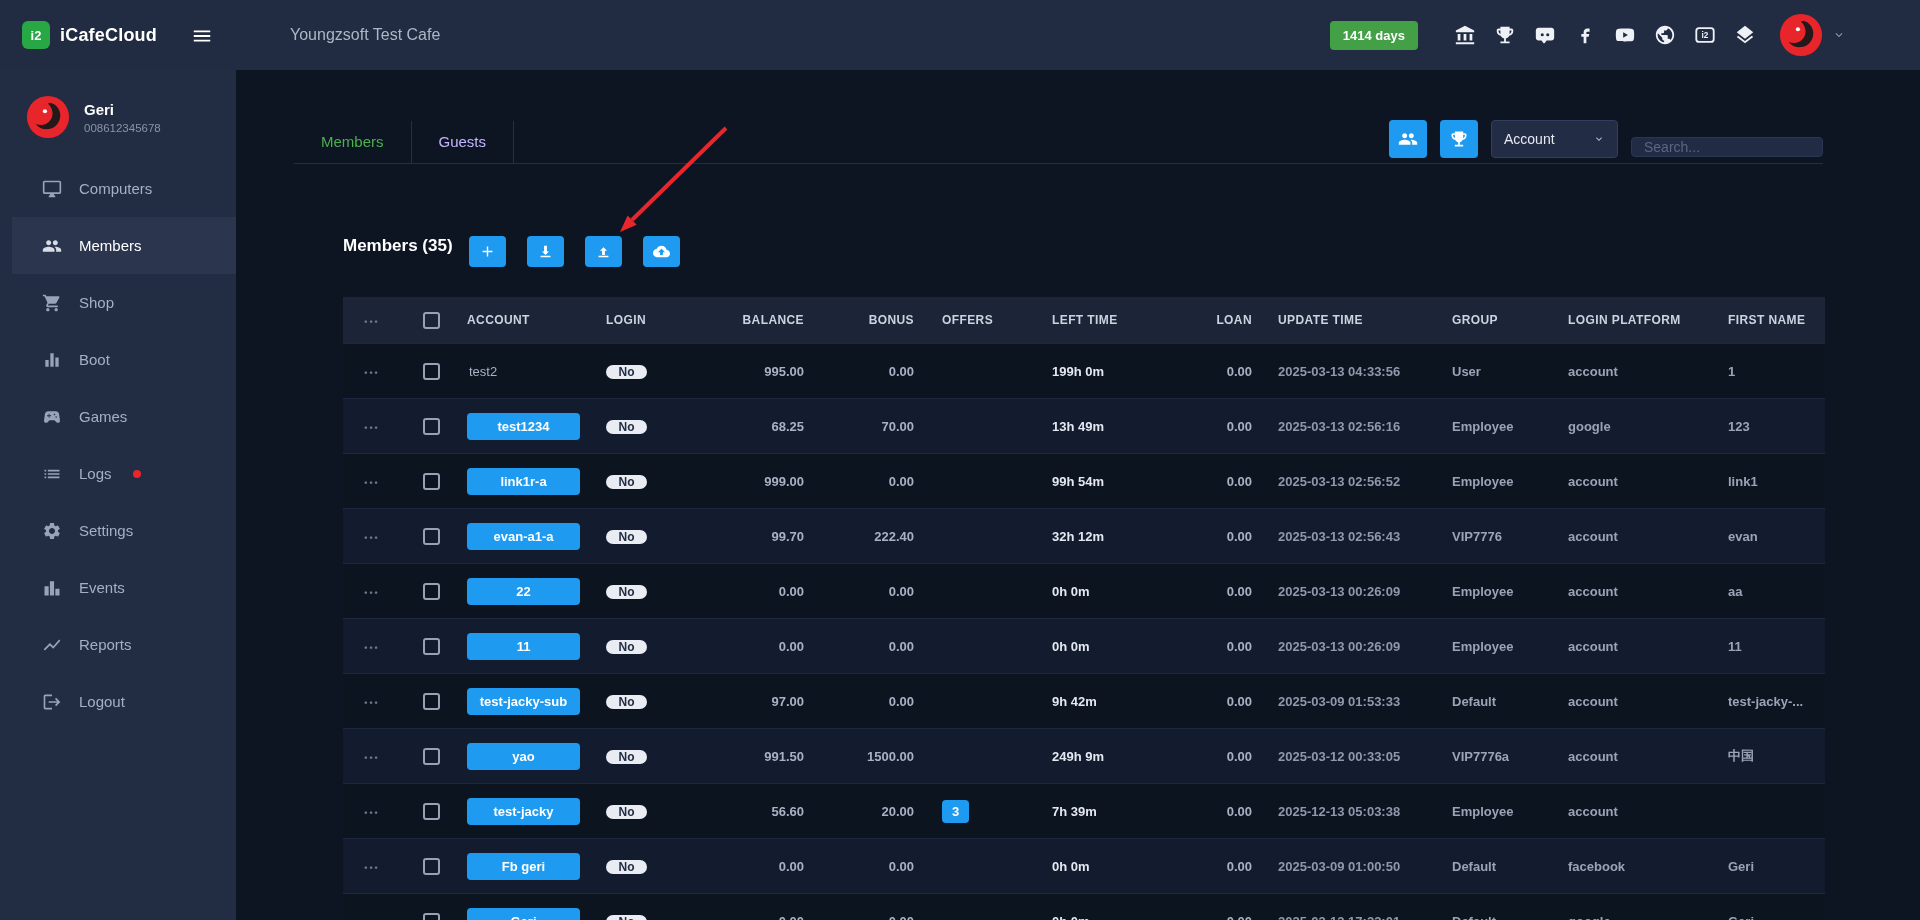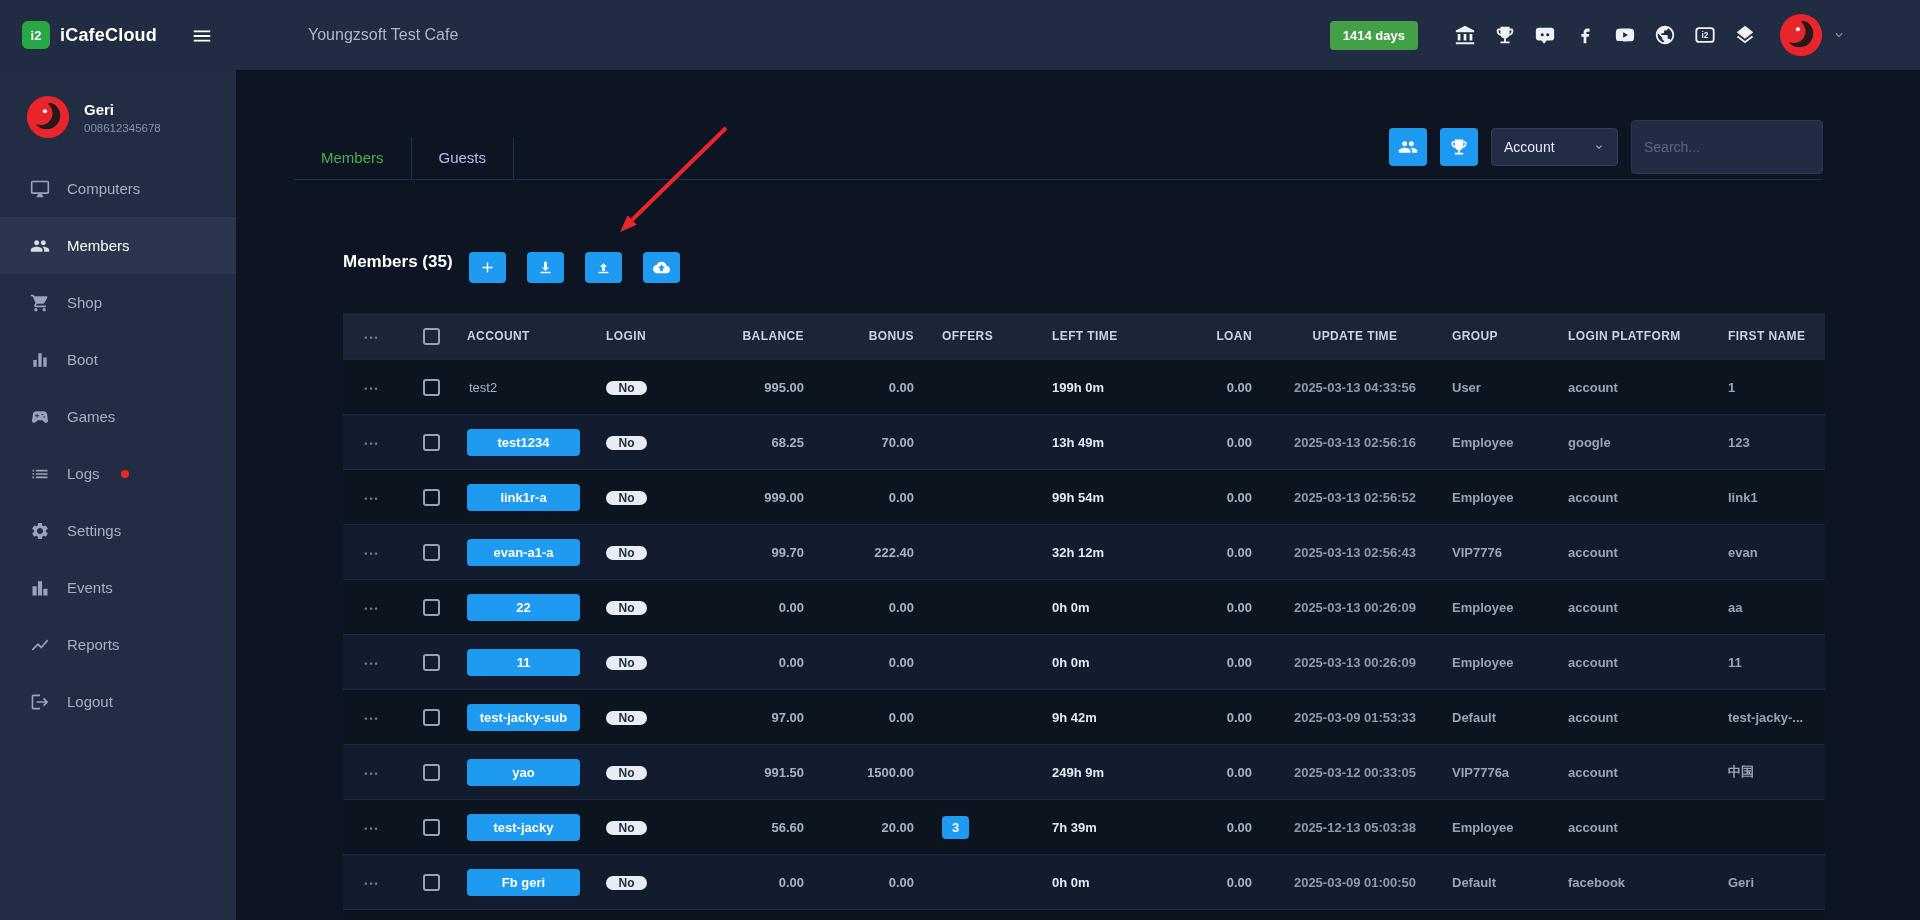--- a/index.html
+++ b/index.html
@@ -14,40 +14,40 @@
     position: absolute; top: 0; left: 0; right: 0; height: 70px;
     background: #212b41; display: flex; align-items: center; z-index: 5;
   }
   .brand { width: 236px; display: flex; align-items: center; gap: 10px; padding-left: 22px; flex: none; }
   .logo { width: 28px; height: 28px; border-radius: 6px; background: #28a745; color: #fff;
           display: flex; align-items: center; justify-content: center; font-size: 13px; font-weight: bold; }
   .brand-name { font-size: 18px; font-weight: bold; color: #fff; letter-spacing: .2px; }
   .hamburger { position: absolute; left: 191px; top: 24px; width: 24px; height: 24px;
                background: none; border: none; padding: 0; color: #fff; cursor: pointer; }
   .hamburger .ic { width: 22px; height: 22px; }
-  .cafe-name { margin-left: 72px; font-size: 16px; color: #aeb6c6; }
+  .cafe-name { margin-left: 54px; font-size: 16px; color: #aeb6c6; }
   .topbar-right { margin-left: auto; display: flex; align-items: center; padding-right: 74px; }
   .days-badge { background: #43a047; color: #fff; font-size: 13px; font-weight: bold;
                 padding: 7px 13px; border-radius: 4px; margin-right: 36px; cursor: pointer; }
   .topbar-icons { display: flex; align-items: center; gap: 18px; margin-right: 22px; }
   .tb-link { color: #eef1f6; cursor: pointer; }
   .tb-link .ic { width: 22px; height: 22px; }
   .avatar { width: 46px; height: 46px; border-radius: 50%; overflow: hidden; cursor: pointer; flex: none; }
   .avatar .ic { width: 46px; height: 46px; }
   .chevron-top { color: #8d96a8; margin-left: 8px; cursor: pointer; }
   .chevron-top .ic { width: 14px; height: 14px; }
 
   
   .sidebar { position: absolute; top: 70px; left: 0; bottom: 0; width: 236px; background: #222c43; z-index: 4; }
   .user { display: flex; align-items: center; gap: 13px; padding: 24px 16px 20px 25px; }
   .user .avatar { width: 46px; height: 46px; }
   .user-name { font-size: 15px; font-weight: bold; color: #fff; }
   .user-phone { font-size: 11.5px; color: #8a93a8; margin-top: 4px; }
   .nav-item { height: 57px; display: flex; align-items: center; gap: 17px; padding-left: 30px;
-              color: #a6afc3; font-size: 15px; cursor: pointer; }
+              color: #a6afc3; font-size: 15px; cursor: pointer; margin-left: 12px; }
   .nav-item .ic { color: #98a2b8; flex: none; }
   .nav-item.active { background: #2b364e; color: #fff; }
   .nav-item.active .ic { color: #d7dce6; }
   .red-dot { width: 8px; height: 8px; border-radius: 50%; background: #e8262b; margin-left: 4px; }
 
   
   .main { position: absolute; left: 236px; top: 70px; right: 0; bottom: 0;
           padding: 50px 97px 0 58px; overflow: hidden; }
   .tabs-row { display: flex; justify-content: space-between; align-items: flex-end;
               border-bottom: 1px solid #222d47; }
@@ -56,23 +56,23 @@
          border-right: 1px solid #232e4a; cursor: pointer; }
   .tab.active { color: #4caf50; }
   .filters { display: flex; align-items: center; gap: 13px; padding-bottom: 5px; }
   .icon-btn { width: 38px; height: 38px; border: none; border-radius: 4px; background: #1e9bf0;
               color: #fff; display: flex; align-items: center; justify-content: center; cursor: pointer; }
   .icon-btn .ic { width: 20px; height: 20px; }
   .select { width: 127px; height: 38px; background: #222c45; border: 1px solid #323e5e; border-radius: 4px;
             display: flex; align-items: center; justify-content: space-between; padding: 0 12px;
             color: #e6eaf2; font-size: 14px; cursor: pointer; }
   .select .ic { width: 12px; height: 12px; color: #aeb6c6; }
-  .search { width: 192px; height: 54px; background: #212b44; border: 1px solid #2b3654; border-radius: 4px;
+  .search { width: 192px; height: 20px; background: #212b44; border: 1px solid #2b3654; border-radius: 4px;
             padding: 0 12px; color: #cfd6e4; font-size: 14px; outline: none;
-            font-family: "Liberation Sans","DejaVu Sans",sans-serif; }
+            font-family: "Liberation Sans","DejaVu Sans",sans-serif; margin-top: 16px; }
   .search::placeholder { color: #5b6680; }
 
   .toolbar { margin: 72px 0 0 49px; display: flex; align-items: flex-start; }
   .section-title { margin: 0; font-size: 17px; font-weight: bold; color: #fff; }
   .tool-buttons { display: flex; gap: 21px; margin-left: 16px; }
   .tool-btn { width: 37px; height: 31px; border: none; border-radius: 4px; background: #1e9bf0;
               color: #fff; display: flex; align-items: center; justify-content: center; cursor: pointer; }
   .tool-btn .ic { width: 17px; height: 17px; }
 
   
@@ -85,21 +85,21 @@
   .hcell { font-size: 12px; font-weight: bold; color: #ccd3e0; letter-spacing: .4px; }
   .cA { width: 58px; text-align: center; }
   .cB { width: 60px; text-align: center; }
   .c-account { width: 145px; padding-left: 6px; }
   .c-login { width: 95px; }
   .c-balance { width: 105px; text-align: right; padding-right: 2px; }
   .c-bonus { width: 110px; text-align: right; padding-right: 2px; }
   .c-offers { width: 110px; padding-left: 26px; }
   .c-left { width: 160px; padding-left: 26px; }
   .c-loan { width: 66px; text-align: right; }
-  .c-update { width: 180px; padding-left: 26px; text-align: center; }
+  .c-update { width: 180px; padding-left: 26px; }
   .c-group { width: 134px; padding-left: 20px; }
   .c-platform { width: 160px; padding-left: 2px; }
   .c-first { width: 135px; padding-left: 2px; }
   .dots { color: #6f7890; font-size: 9px; letter-spacing: 2px; font-weight: bold; cursor: pointer; }
   .cb { display: inline-block; width: 17px; height: 17px; border: 2px solid #98a2b6; border-radius: 3px;
         vertical-align: middle; cursor: pointer; }
   .acct-btn { display: inline-block; min-width: 113px; padding: 6px 10px; background: #1e9bf0; color: #fff;
               border: none; border-radius: 4px; font-size: 13px; font-weight: bold; text-align: center;
               cursor: pointer; font-family: inherit; }
   .acct-text { color: #a9b2c4; padding-left: 2px; }

